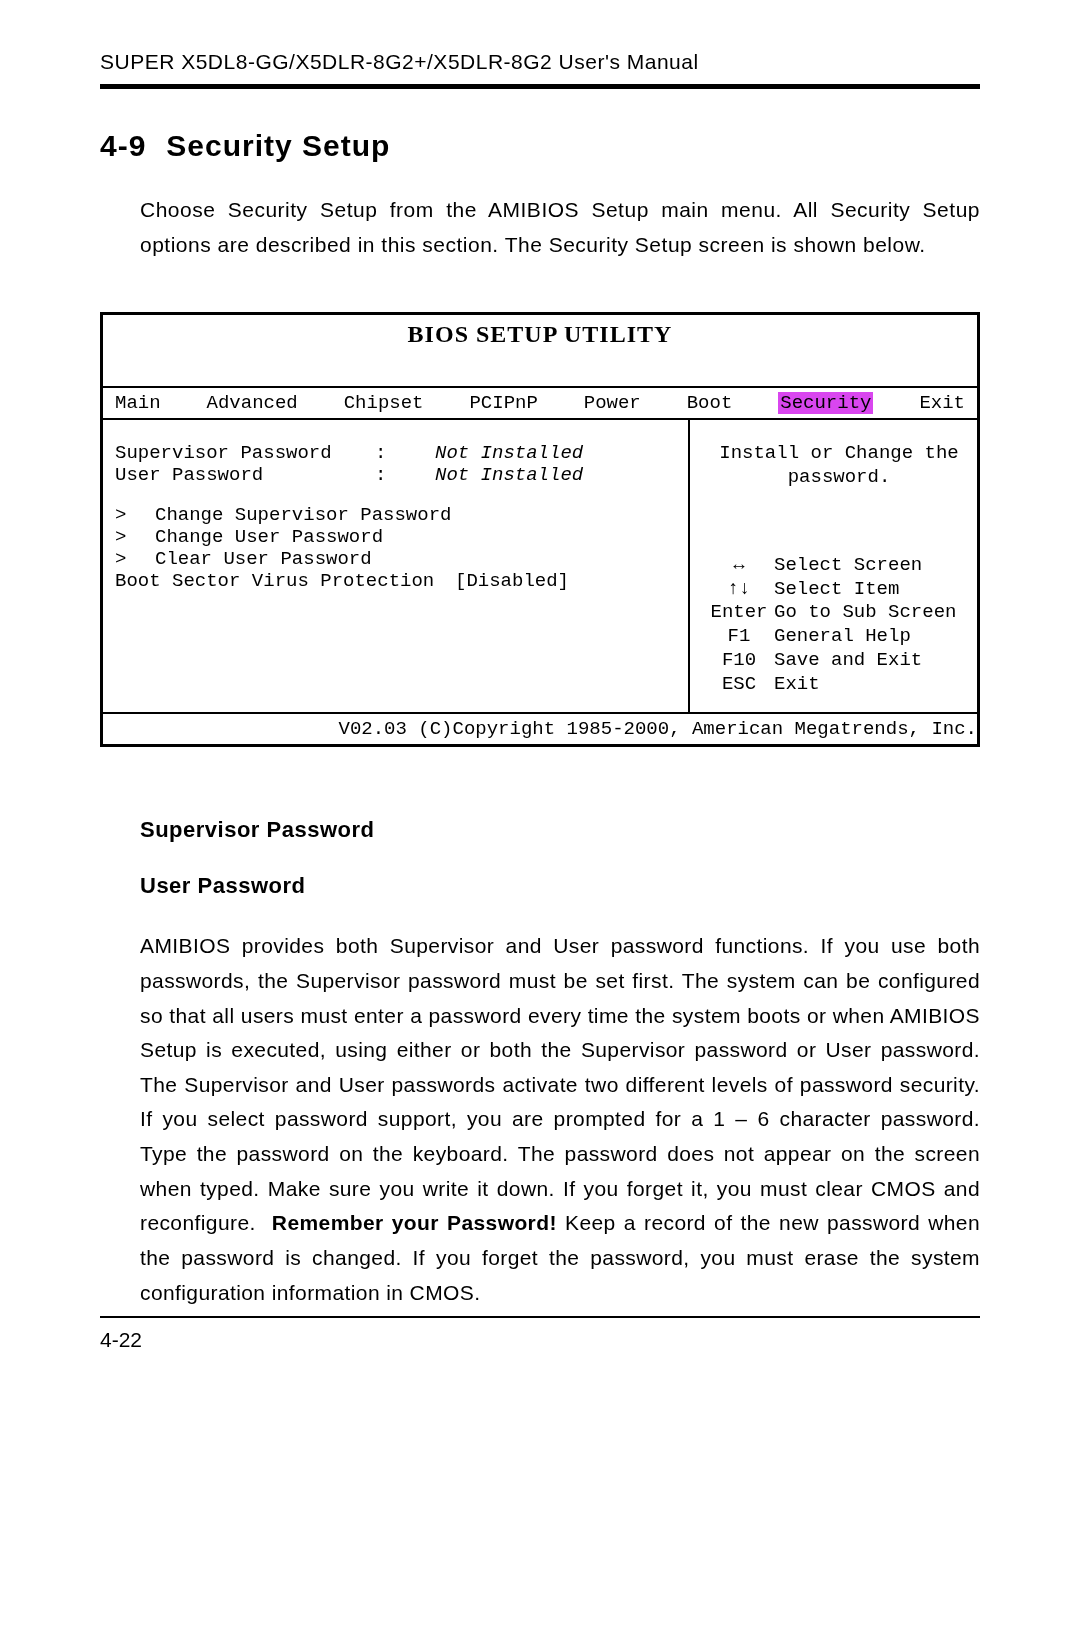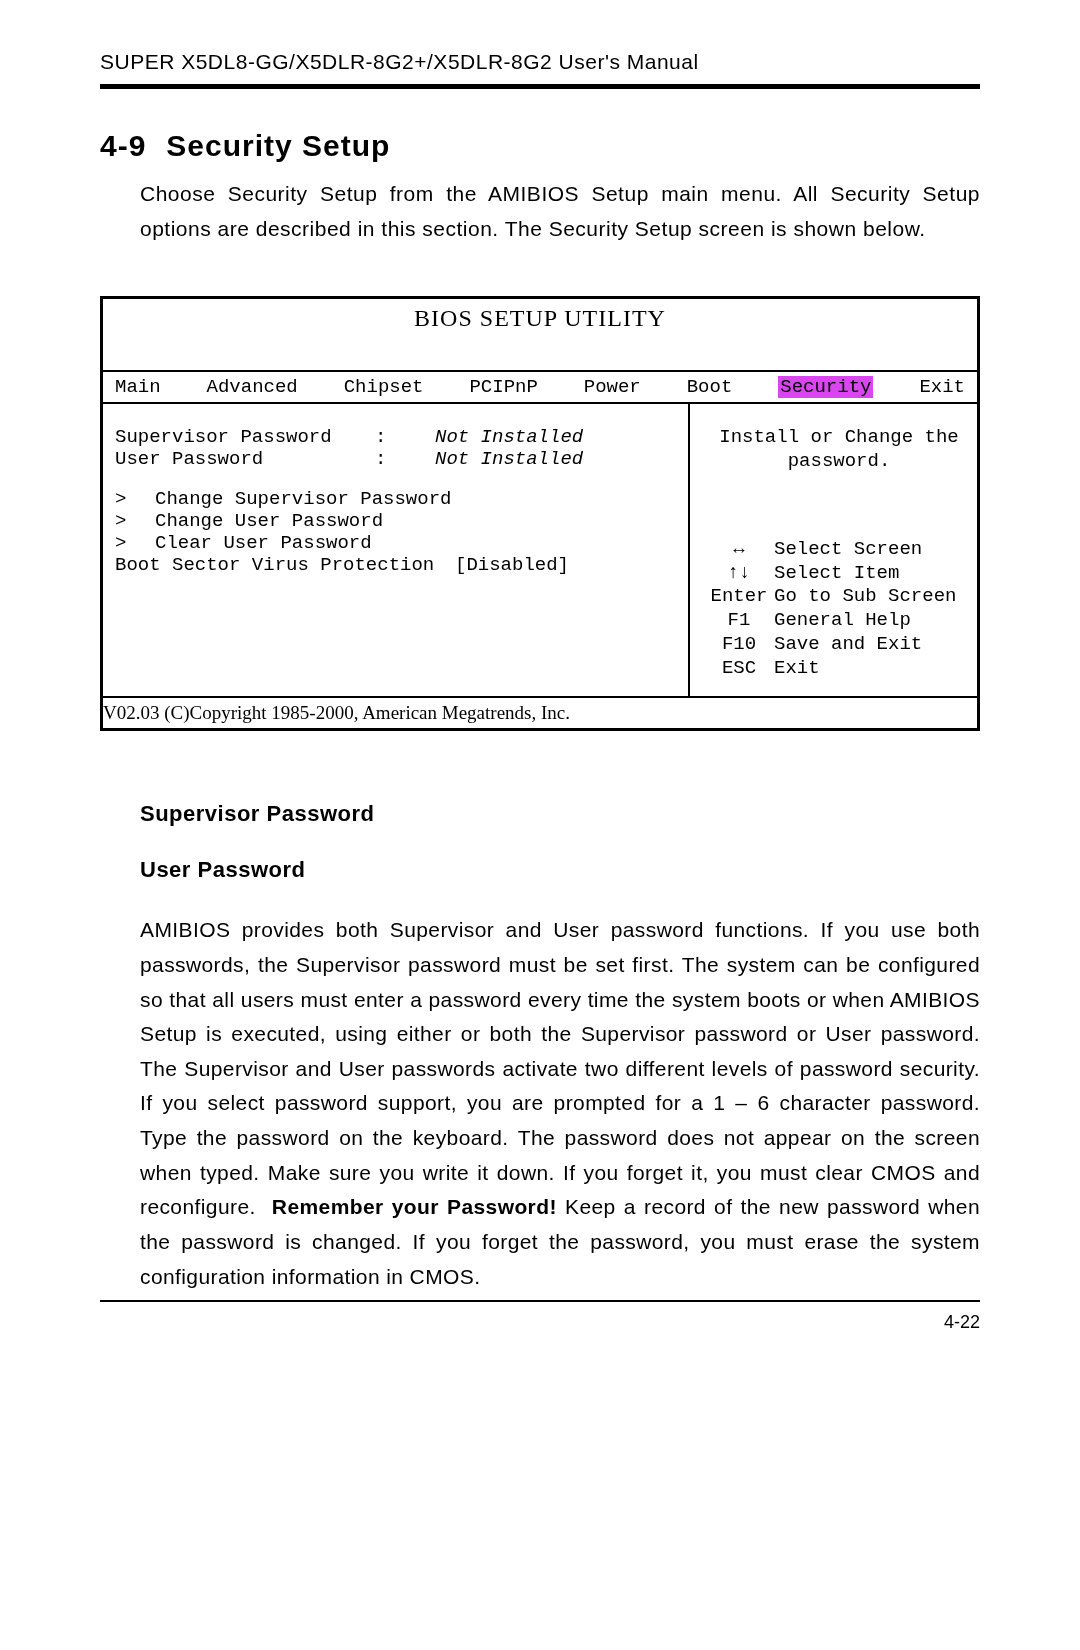--- a/index.html
+++ b/index.html
@@ -21,21 +21,21 @@
     padding-bottom: 10px;
   }
   .thick-rule {
     border-bottom: 5px solid #000;
     margin-bottom: 40px;
   }
   .section-heading {
     font-size: 30px;
     font-weight: bold;
     letter-spacing: 1px;
-    margin-bottom: 14px;
+    margin-bottom: 30px;
   }
   .sec-num { margin-right: 20px; }
   .intro-para {
     font-size: 21px;
     line-height: 1.65;
     letter-spacing: 0.5px;
     margin: 0 0 50px 40px;
     text-align: justify;
   }
   .bios-box {
@@ -43,20 +43,21 @@
     margin: 0 auto 70px auto;
     width: 100%;
     box-sizing: border-box;
   }
   .bios-title {
     font-family: "Times New Roman", Times, serif;
     font-size: 24px;
     text-align: center;
     padding: 6px 0 4px 0;
     letter-spacing: 1px;
+    font-weight: bold;
   }
   .bios-menubar {
     font-family: "Courier New", Courier, monospace;
     font-size: 19px;
     border-top: 2px solid #000;
     border-bottom: 2px solid #000;
     padding: 4px 12px;
     display: flex;
     justify-content: space-between;
     margin-top: 34px;
@@ -89,23 +90,23 @@
   .bios-label { width: 260px; }
   .bios-colon { width: 60px; }
   .bios-value { flex: 1; font-style: italic; }
   .bios-action { display: flex; }
   .bios-caret { width: 40px; }
   .bios-help-top { line-height: 1.25; }
   .bios-keys { line-height: 1.25; }
   .bios-key-row { display: flex; }
   .bios-key { width: 70px; }
   .bios-copyright {
-    font-family: Liberation Serif, serif;
+    font-family: Liberation Mono, monospace;
     font-size: 19px;
-    text-align: left;
+    text-align: right;
     padding: 4px 0;
   }
   .sub-heading {
     font-size: 22px;
     font-weight: bold;
     margin: 0 0 30px 40px;
     letter-spacing: 0.5px;
   }
   .body-para {
     font-size: 21px;
@@ -113,22 +114,22 @@
     letter-spacing: 0.4px;
     margin: 20px 0 0 40px;
     text-align: justify;
   }
   .body-para b { font-weight: bold; padding-left: 8px; }
   .bottom-rule {
     border-top: 2px solid #000;
     margin-top: 6px;
   }
   .page-num {
-    text-align: right;
-    font-size: 18px;
+    text-align: left;
+    font-size: 21px;
     margin-top: 10px;
   }
 </style>
 </head>
 <body>
 
 <div class="page">
 
   <div class="running-head">SUPER X5DL8-GG/X5DLR-8G2+/X5DLR-8G2 User's Manual</div>
   <div class="thick-rule"></div>

